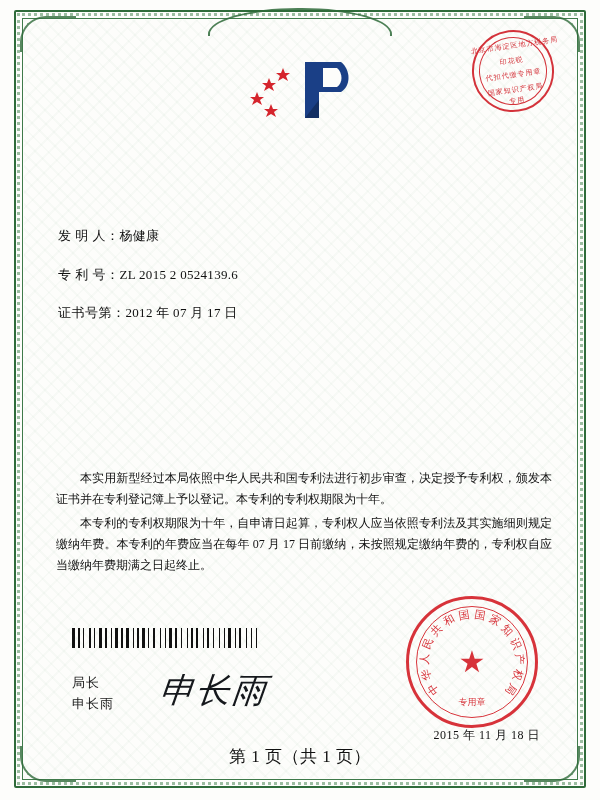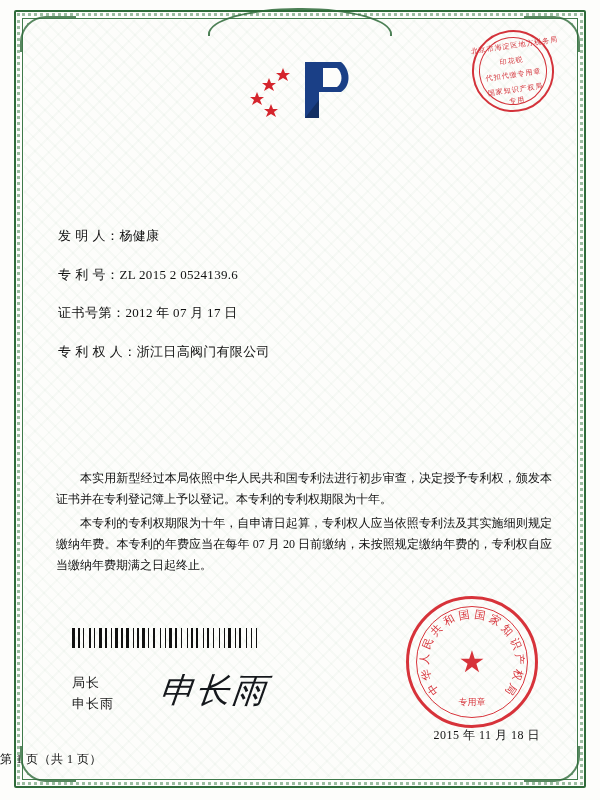--- a/index.html
+++ b/index.html
@@ -272,21 +272,22 @@
     color: #111;
     letter-spacing: 0.5px;
   }
 
   
   .footer {
     position: absolute;
     left: 0;
     right: 0;
     bottom: 32px;
-    font-size: 12px;
+    text-align: center;
+    font-size: 17px;
     color: #111;
     letter-spacing: 0.5px;
   }
 
   
   .wash {
     position: absolute;
     left: 24px; top: 20px; right: 24px; bottom: 22px;
     background:
       repeating-linear-gradient(45deg, rgba(70,140,85,0.035) 0 2px, transparent 2px 9px),
@@ -341,28 +342,25 @@
   <div class="fields">
     <div class="field">
       <span class="lbl">发  明  人：</span><span class="val">杨健康</span>
     </div>
     <div class="field">
       <span class="lbl">专  利  号：</span><span class="val">ZL 2015 2 0524139.6</span>
     </div>
     <div class="field">
       <span class="lbl">证书号第：</span><span class="val">2012 年 07 月 17 日</span>
     </div>
-    <div class="field">
-      <span class="lbl">专  利  权  人：</span><span class="val">浙江日高阀门有限公司</span>
-    </div>
   </div>
 
   <div class="body-text">
     <p>本实用新型经过本局依照中华人民共和国专利法进行初步审查，决定授予专利权，颁发本证书并在专利登记簿上予以登记。本专利的专利权期限为十年。</p>
-    <p>本专利的专利权期限为十年，自申请日起算，专利权人应当依照专利法及其实施细则规定缴纳年费。本专利的年费应当在每年 07 月 20 日前缴纳，未按照规定缴纳年费的，专利权自应当缴纳年费期满之日起终止。</p>
+    <p>本专利的专利权期限为十年，自申请日起算，专利权人应当依照专利法及其实施细则规定缴纳年费。本专利的年费应当在每年 07 月 17 日前缴纳，未按照规定缴纳年费的，专利权自应当缴纳年费期满之日起终止。</p>
   </div>
 
   <div class="barcode"><span style="width: 3px;"></span><span style="width: 1px; background: transparent;"></span><span style="width: 2px;"></span><span style="width: 1px; background: transparent;"></span><span style="width: 1px;"></span><span style="width: 3px; background: transparent;"></span><span style="width: 2px;"></span><span style="width: 1px; background: transparent;"></span><span style="width: 1px;"></span><span style="width: 2px; background: transparent;"></span><span style="width: 3px;"></span><span style="width: 1px; background: transparent;"></span><span style="width: 2px;"></span><span style="width: 2px; background: transparent;"></span><span style="width: 1px;"></span><span style="width: 1px; background: transparent;"></span><span style="width: 3px;"></span><span style="width: 1px; background: transparent;"></span><span style="width: 2px;"></span><span style="width: 1px; background: transparent;"></span><span style="width: 3px;"></span><span style="width: 2px; background: transparent;"></span><span style="width: 1px;"></span><span style="width: 1px; background: transparent;"></span><span style="width: 2px;"></span><span style="width: 1px; background: transparent;"></span><span style="width: 3px;"></span><span style="width: 1px; background: transparent;"></span><span style="width: 1px;"></span><span style="width: 2px; background: transparent;"></span><span style="width: 2px;"></span><span style="width: 3px; background: transparent;"></span><span style="width: 1px;"></span><span style="width: 2px; background: transparent;"></span><span style="width: 1px;"></span><span style="width: 1px; background: transparent;"></span><span style="width: 3px;"></span><span style="width: 1px; background: transparent;"></span><span style="width: 2px;"></span><span style="width: 2px; background: transparent;"></span><span style="width: 1px;"></span><span style="width: 3px; background: transparent;"></span><span style="width: 1px;"></span><span style="width: 1px; background: transparent;"></span><span style="width: 2px;"></span><span style="width: 1px; background: transparent;"></span><span style="width: 2px;"></span><span style="width: 3px; background: transparent;"></span><span style="width: 1px;"></span><span style="width: 1px; background: transparent;"></span><span style="width: 2px;"></span><span style="width: 2px; background: transparent;"></span><span style="width: 1px;"></span><span style="width: 3px; background: transparent;"></span><span style="width: 1px;"></span><span style="width: 2px; background: transparent;"></span><span style="width: 1px;"></span><span style="width: 1px; background: transparent;"></span><span style="width: 3px;"></span><span style="width: 2px; background: transparent;"></span><span style="width: 1px;"></span><span style="width: 1px; background: transparent;"></span><span style="width: 2px;"></span><span style="width: 3px; background: transparent;"></span><span style="width: 1px;"></span><span style="width: 2px; background: transparent;"></span><span style="width: 1px;"></span><span style="width: 2px; background: transparent;"></span><span style="width: 1px;"></span><span style="width: 3px; background: transparent;"></span></div>
 
   <div class="sig-label">
     <div>局长</div>
     <div>申长雨</div>
   </div>
 
   <div class="sig-hand">申长雨</div>

